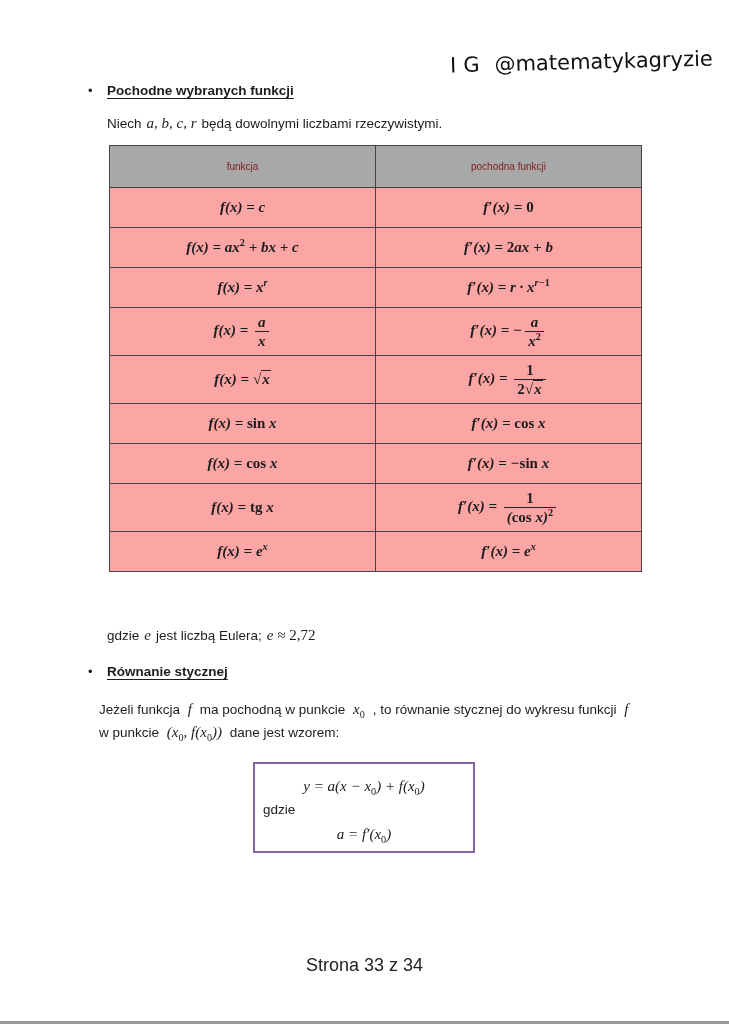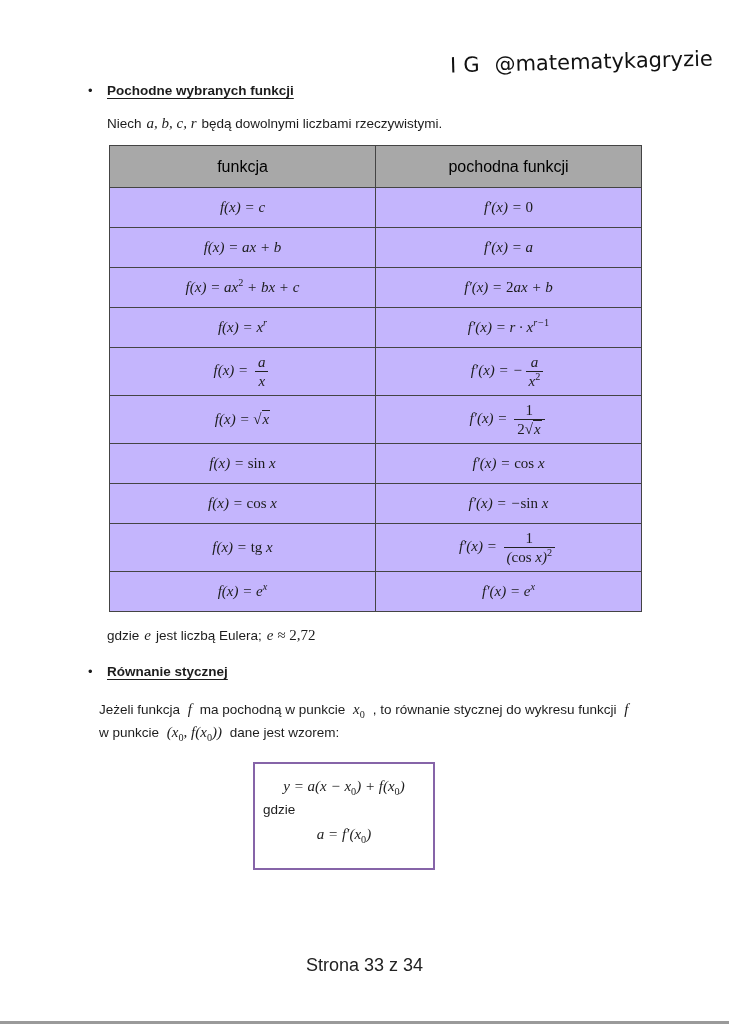--- a/index.html
+++ b/index.html
@@ -40,34 +40,34 @@
   .sqrt{white-space:nowrap;}
   .sqrt .rad{border-top:1px solid #222; padding:0 1px;}
   
   .deriv-table{
     position:absolute; left:109px; top:145px; width:533px;
     border-collapse:collapse; table-layout:fixed;
   }
   .deriv-table th, .deriv-table td{border:1px solid #444; text-align:center; vertical-align:middle; padding:0;}
   .deriv-table th{
     height:41px; background:var(--header-bg,#a8a8a8);
-    font-size:16px; font-weight:400; color:#000000;
+    font-size:10px; font-weight:400; color:#7f1d1d;
   }
-  .deriv-table td{height:39px; background:#c4b5fd;}
+  .deriv-table td{height:39px; background:#fca5a5;font-weight:bold;}
   .deriv-table tr.tall td{height:47px;}
   
   .note{position:absolute; left:107px; top:624px; margin:0; font-size:13.5px; line-height:22px;text-align:center;}
   
   .para{position:absolute; left:99px; top:698px; margin:0; width:590px; font-size:13.5px; line-height:23px;}
   .para .mi{margin:0 4px;}
   
   .formula-box{
-    position:absolute; left:253px; top:762px; width:182px;
+    position:absolute; left:253px; top:762px; width:222px;
     border:2px solid var(--box-border,#8664a8);
-    box-sizing:border-box; padding:10px 8px 22px;
+    box-sizing:border-box; padding:10px 8px 5px;
     background:#fff;
   }
   .formula-box .line{line-height:24px;}
   .formula-box .center{text-align:center;}
   .formula-box .left{text-align:left; font-size:13.5px;}
   
   .footer{position:absolute; left:0; right:0; top:955px; text-align:center; font-size:18px; color:#222;}
   
   .bottom-bar{position:absolute; left:0; right:0; bottom:0; height:3px; background:var(--bottom-bar,#9a9a9a);}
 </style>
@@ -91,24 +91,20 @@
     <thead>
       <tr>
         <th>funkcja</th>
         <th>pochodna funkcji</th>
       </tr>
     </thead>
     <tbody>
       <tr>
           <td class="mi">f(x) = c</td>
           <td class="mi">f′(x) = <span class="rm">0</span></td>
-        </tr>
-      <tr>
-          <td class="mi">f(x) = ax + b</td>
-          <td class="mi">f′(x) = a</td>
         </tr>
       <tr>
           <td class="mi">f(x) = ax<sup><span class="rm">2</span></sup> + bx + c</td>
           <td class="mi">f′(x) = <span class="rm">2</span>ax + b</td>
         </tr>
       <tr>
           <td class="mi">f(x) = x<sup>r</sup></td>
           <td class="mi">f′(x) = r · x<sup>r−<span class="rm">1</span></sup></td>
         </tr>
       <tr class="tall">

